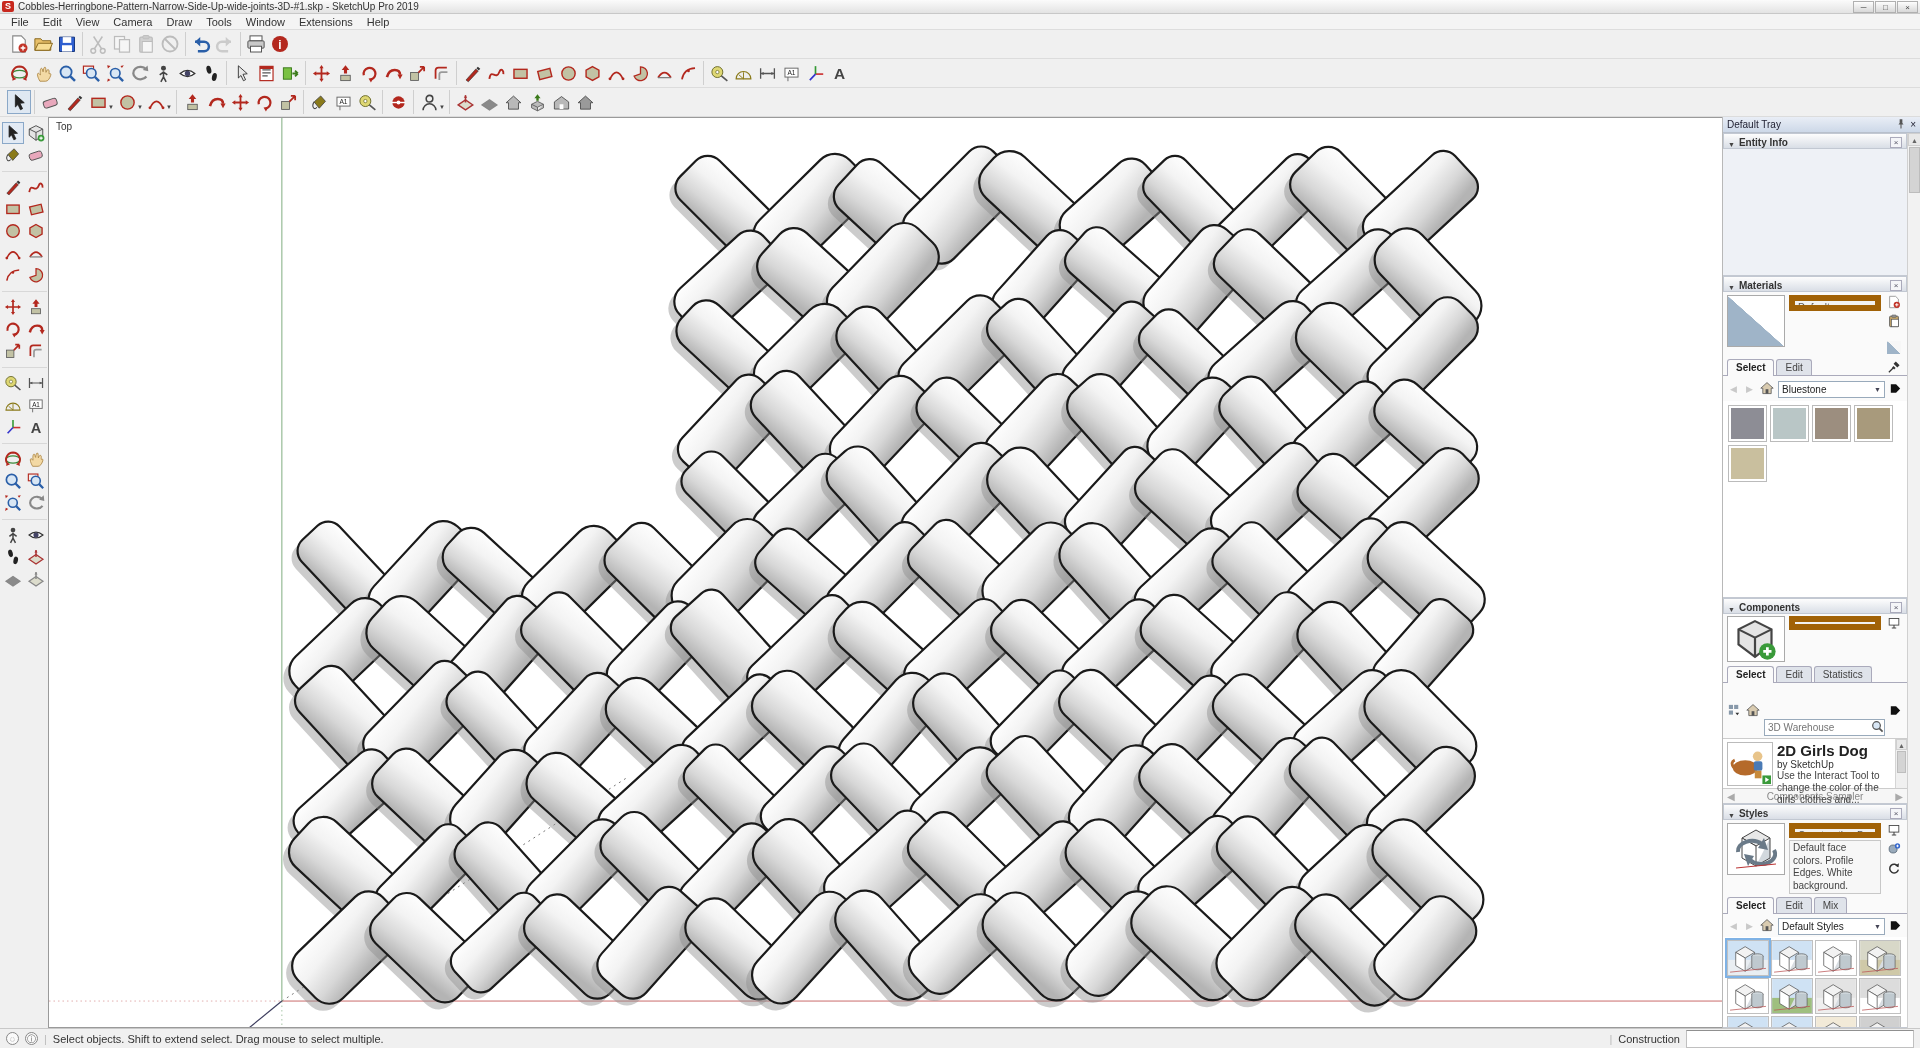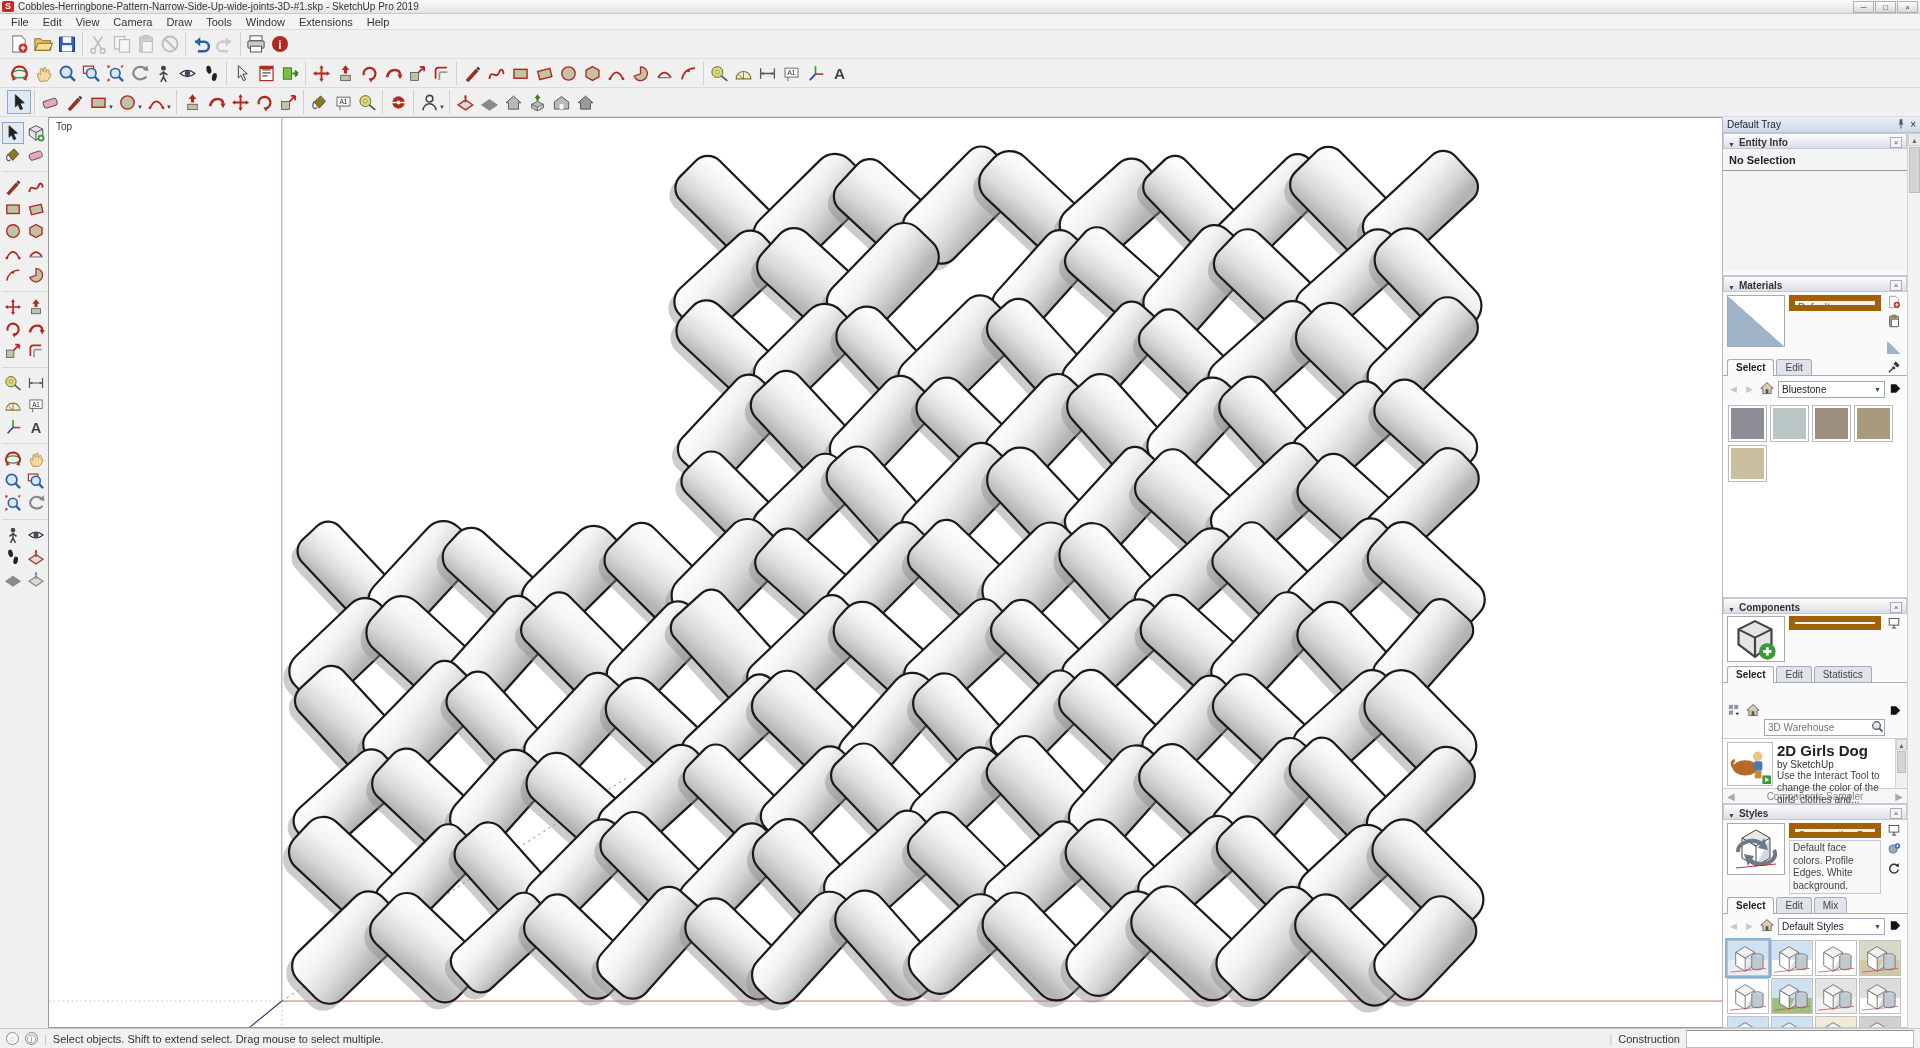--- a/index.html
+++ b/index.html
@@ -1732,24 +1732,20 @@
         </span>
       </div>
       <div class="tray-body">
         <div class="tray-col">
 
           <div class="sect" style="height:143px">
             <div class="sect-head">
               <span class="tri">▼</span>
               <span>Entity Info</span>
               <span class="shx">×</span>
-            </div>
-            <div class="sect-body">
-              <div class="ei-nosel">No Selection</div>
-              <div class="ei-rest"></div>
             </div>
           </div>
 
           <div class="sect" style="height:322px">
             <div class="sect-head">
               <span class="tri">▼</span>
               <span>Materials</span>
               <span class="shx">×</span>
             </div>
             <div class="sect-body" style="display:flex;flex-direction:column">

